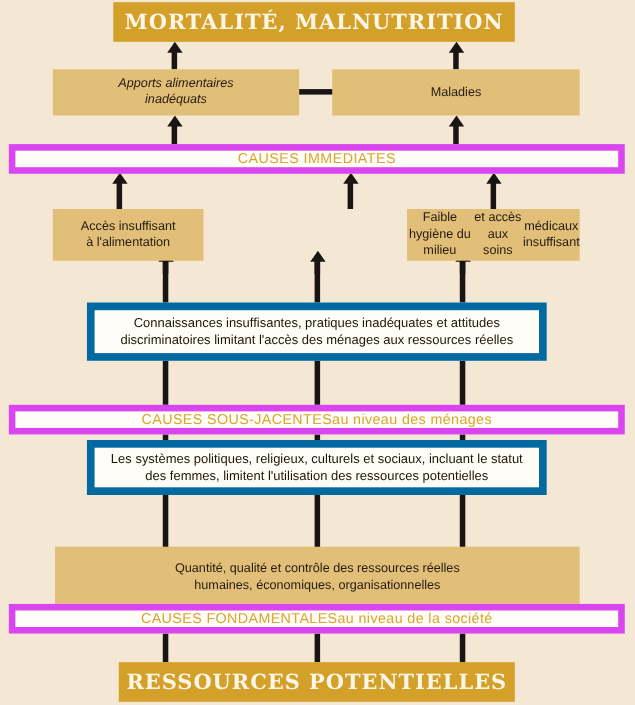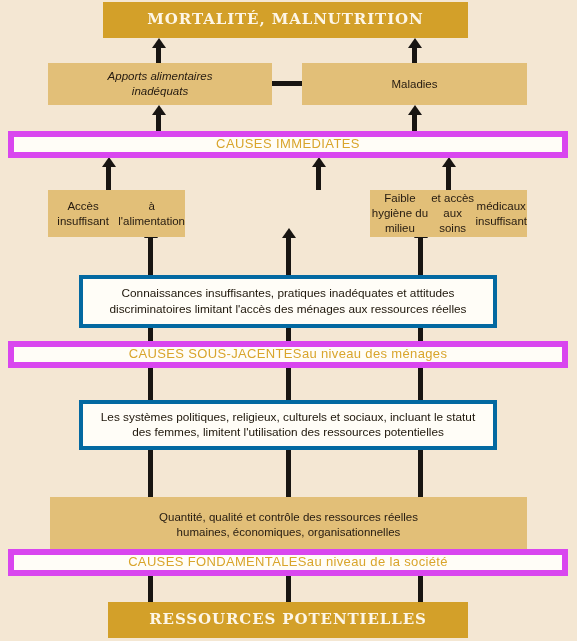--- a/index.html
+++ b/index.html
@@ -31,32 +31,32 @@
     line-height: 1.28;
     z-index: 3;
   }
 
   .box-dark {
     background: #d3a029;
     color: #fdf6e7;
     font-weight: bold;
     font-family: "DejaVu Serif", serif;
     letter-spacing: 0.9px;
-    font-size: 15px;
+    font-size: 19px;
   }
 
   .box-tan {
     background: #e2bf78;
     color: #241a10;
     font-size: 11.5px;
   }
 
   .box-white {
     background: #fffdf7;
-    border: 4px solid #0369a1;
+    border: 7px solid #0369a1;
     color: #1d1509;
     font-size: 11.8px;
   }
 
   .bar-label {
     background: #fffdf7;
     border: 6px solid #d946ef;
     color: #d9a52c;
     font-size: 13px;
     letter-spacing: 0.35px;
@@ -153,38 +153,38 @@
   </div>
 
   <div class="box box-tan" style="left:302px; top:63px; width:225px; height:42px;">
     <span class="txt">Maladies</span>
   </div>
 
   <div class="box bar-label" style="left:8px; top:131px; width:560px; height:27px;">
     <span class="txt caps">CAUSES IMMEDIATES</span>
   </div>
 
-  <div class="box box-tan" style="left:48px; top:190px; width:137px; height:47px; flex-direction:row;">
+  <div class="box box-tan" style="left:48px; top:190px; width:137px; height:47px; flex-direction:column;">
     <span class="txt">Accès insuffisant</span>
     <span class="txt">à l'alimentation</span>
   </div>
 
 
   <div class="box box-tan" style="left:370px; top:190px; width:157px; height:47px; flex-direction:row;">
     <span class="txt">Faible hygiène du milieu</span>
     <span class="txt">et accès aux soins</span>
     <span class="txt">médicaux insuffisant</span>
   </div>
 
   <div class="box box-white" style="left:79px; top:275px; width:418px; height:53px; flex-direction:column;">
     <span class="txt">Connaissances insuffisantes, pratiques inadéquates et attitudes</span>
     <span class="txt">discriminatoires limitant l'accès des ménages aux ressources réelles</span>
   </div>
 
-  <div class="box bar-label" style="left:8px; top:341px; width:560px; height:27px;">
+  <div class="box bar-label" style="left:8px; top:368px; width:560px; height:27px;">
     <span>CAUSES SOUS-JACENTES</span>
       <span> au niveau des ménages</span>
   </div>
 
   <div class="box box-white" style="left:79px; top:400px; width:418px; height:50px; flex-direction:column;">
     <span class="txt">Les systèmes politiques, religieux, culturels et sociaux, incluant le statut</span>
     <span class="txt">des femmes,  limitent l'utilisation des ressources potentielles</span>
   </div>
 
   <div class="box box-tan" style="left:50px; top:465px; width:477px; height:56px; flex-direction:column;margin-top:32px;">

